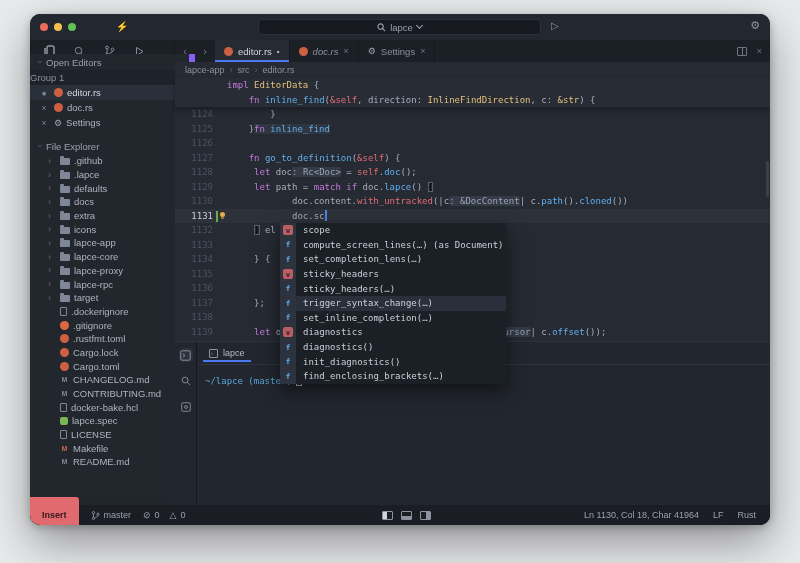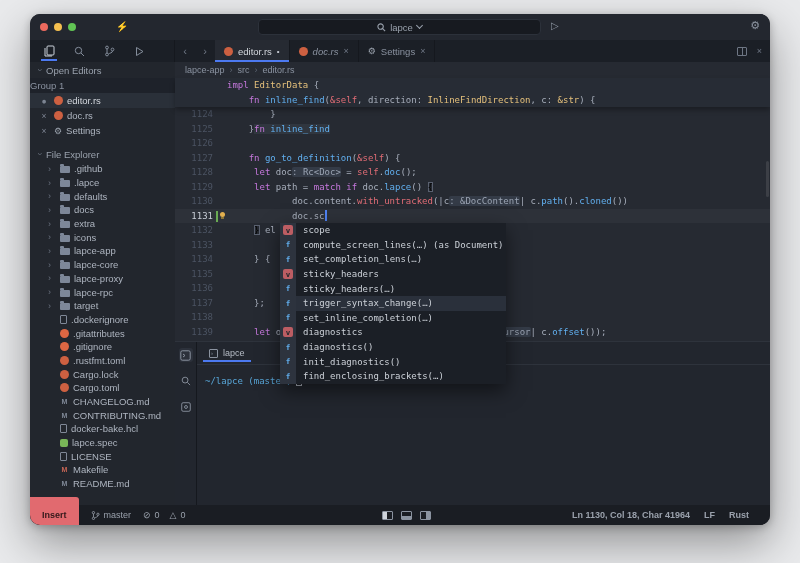--- a/index.html
+++ b/index.html
@@ -41,21 +41,21 @@
   .tab.active { background:#262a32; color:#d3d7dd; }
   .tab.active::after { content:""; position:absolute; left:0; bottom:0; width:100%; height:2px; background:#4c79f0; }
   .tab.italic .tab-label { font-style:italic; }
   .tab .dot { color:#c9ced6; font-size:8px; }
   .tab .x, .strip-x { color:#6e7684; font-size:9px; }
   .strip-right { position:absolute; right:8px; top:0; height:22px; display:flex; align-items:center; gap:10px; }
   .split-ic { width:10px; height:9px; border:1px solid #6e7684; border-radius:1px; position:relative; }
   .split-ic::after { content:""; position:absolute; left:4px; top:0; width:1px; height:7px; background:#6e7684; }
 
   
-  .sidebar { position:absolute; left:0; top:48px; width:165px; height:443px; background:#22262d;
+  .sidebar { position:absolute; left:0; top:40px; width:165px; height:443px; background:#22262d;
     border-right:6px solid #8b5cf6; font-size:9.5px; color:#aeb5c0; overflow:hidden; }
   .sec-head { height:16px; display:flex; align-items:center; gap:5px; padding-left:8px; color:#9aa2ad; }
   .sec-head .tw { transform:rotate(90deg); display:inline-block; color:#6b7380; font-size:9px; }
   .group-row { height:15px; display:flex; align-items:center; color:#8a92a0; background:#1e222a; }
   .oe-row { height:15px; display:flex; align-items:center; gap:4px; padding-left:8px; }
   .oe-row.selected { background:#2a3039; color:#d3d7dd; }
   .oe-state { width:12px; text-align:center; color:#7c8492; font-size:8.5px; }
   .tree-row { height:13.7px; display:flex; align-items:center; gap:4px; padding-left:18px; }
   .tree-row .tw-r { width:8px; color:#6b7380; font-size:9px; }
   .gap8 { height:8px; }
@@ -130,21 +130,21 @@
     display:flex; align-items:center; font-size:9px; color:#9aa1ac; }
   .mode-badge { height:20px; padding:18px 12px; display:flex; align-items:center; background:#e16a6f;
     color:#33181a; font-weight:bold; border-radius:0 3px 3px 0; }
   .sb-item { display:flex; align-items:center; gap:4px; margin-left:12px; }
   .sb-glyph { font-size:9px; color:#9aa1ac; }
   .sb-center { position:absolute; left:352px; display:flex; gap:8px; }
   .pane-ic { width:11px; height:9px; border:1px solid #8b93a0; border-radius:1px; position:relative; }
   .pane-ic.fl::after { content:""; position:absolute; left:0; top:0; width:4px; height:7px; background:#cfd4db; }
   .pane-ic.fb::after { content:""; position:absolute; left:0; bottom:0; width:9px; height:3px; background:#8b93a0; }
   .pane-ic.fr::after { content:""; position:absolute; right:0; top:0; width:4px; height:7px; background:#8b93a0; }
-  .sb-right { position:absolute; right:21px; display:flex; gap:14px;font-weight:bold; }
+  .sb-right { position:absolute; right:14px; display:flex; gap:14px; }
 </style>
 </head>
 <body>
 
 <div class="window">
 
   <div class="titlebar">
     <div class="lights">
       <div class="light r"></div>
       <div class="light y"></div>
@@ -305,25 +305,20 @@
           <span>target</span>
         </div>
         <div class="tree-row">
           <span class="tw-r"></span>
           <span class="ic-file"></span>
           <span>.dockerignore</span>
         </div>
         <div class="tree-row">
           <span class="tw-r"></span>
           <span class="ic-ball git"></span>
-          <span>.gitattributes</span>
-        </div>
-        <div class="tree-row">
-          <span class="tw-r"></span>
-          <span class="ic-ball git"></span>
           <span>.gitignore</span>
         </div>
         <div class="tree-row">
           <span class="tw-r"></span>
           <span class="ic-ball rust"></span>
           <span>.rustfmt.toml</span>
         </div>
         <div class="tree-row">
           <span class="tw-r"></span>
           <span class="ic-ball rust"></span>

